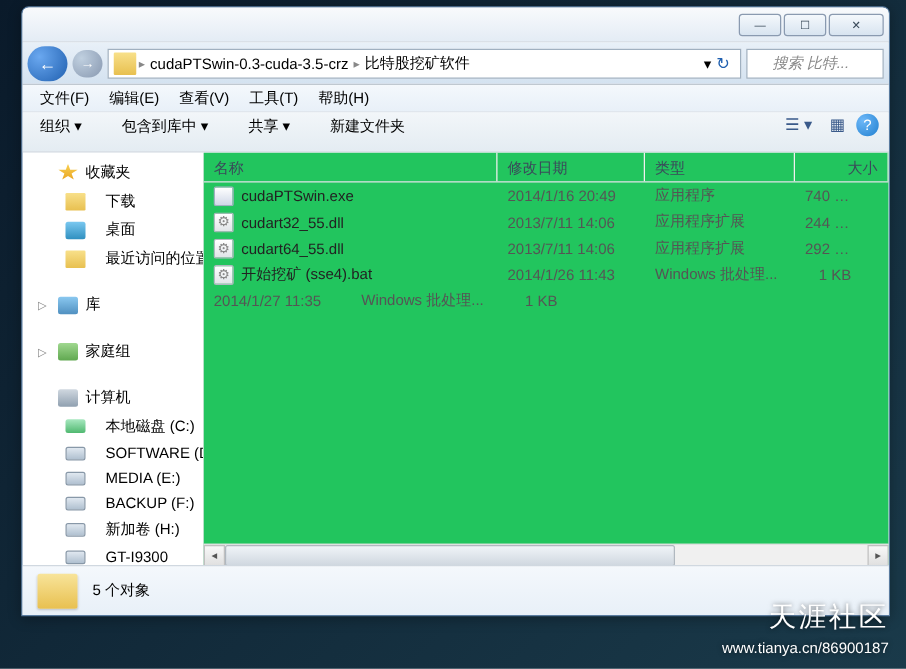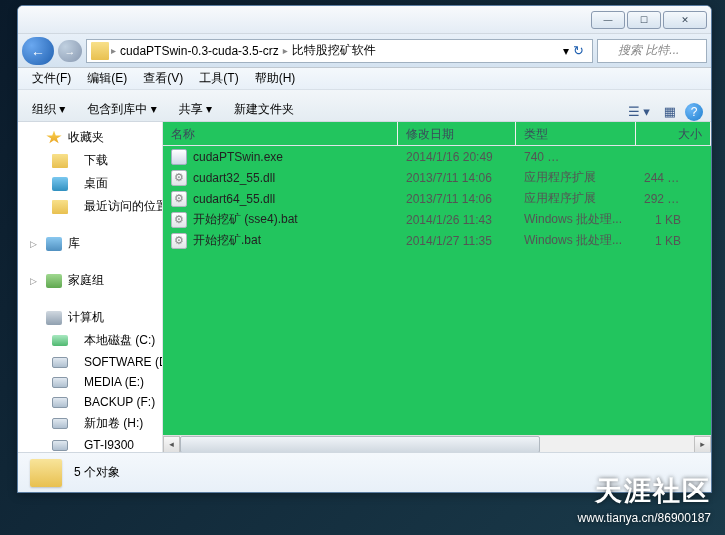--- a/index.html
+++ b/index.html
@@ -13,21 +13,21 @@
 .nav-fwd { width: 24px; height: 22px; border-radius: 11px; background: radial-gradient(circle at 30% 30%, #c0d0e0, #8898b0); display: flex; align-items: center; justify-content: center; color: #fff; font-size: 11px; cursor: pointer; }
 .breadcrumb { flex: 1; height: 24px; background: #fff; border: 1px solid #a0b0c0; display: flex; align-items: center; padding: 0 4px; gap: 2px; font-size: 12px; }
 .bc-icon { width: 18px; height: 18px; background: linear-gradient(to bottom, #f8e08a, #e8c050); border-radius: 1px; }
 .bc-sep { color: #888; font-size: 10px; }
 .bc-seg { padding: 0 2px; cursor: pointer; }
 .bc-end { flex: 1; display: flex; justify-content: flex-end; align-items: center; gap: 4px; padding-right: 4px; }
 .bc-refresh { color: #2060b0; font-size: 13px; cursor: pointer; }
 .searchbox { width: 110px; height: 24px; background: #fff; border: 1px solid #a0b0c0; display: flex; align-items: center; padding: 0 20px; font-size: 12px; color: #888; font-style: italic; }
 .menubar { height: 22px; background: linear-gradient(to bottom, #f4f8fc, #e8f0f8); display: flex; align-items: center; padding: 0 6px; gap: 0; font-size: 12px; border-bottom: 1px solid #d8e0e8; }
 .menu-item { padding: 2px 8px; cursor: pointer; }
-.toolbar { height: 32px; background: linear-gradient(to bottom, #f2f6f9, #e4ecf2); display: flex; align-items: flex-end; padding: 0 8px; gap: 10px; font-size: 12px; border-bottom: 1px solid #d0d8e0; }
+.toolbar { height: 32px; background: linear-gradient(to bottom, #f2f6f9, #e4ecf2); display: flex; align-items: flex-start; padding: 0 8px; gap: 20px; font-size: 12px; border-bottom: 1px solid #d0d8e0; }
 .tool-btn { padding: 3px 6px; display: flex; align-items: center; gap: 3px; cursor: pointer; border-radius: 2px; }
 .tool-right { margin-left: auto; display: flex; align-items: center; gap: 4px; }
 .view-btn { padding: 2px 5px; cursor: pointer; font-size: 13px; color: #3a5a8a; }
 .help-btn { width: 18px; height: 18px; border-radius: 9px; background: radial-gradient(circle at 30% 30%, #6eb8f8, #2080d0); color: #fff; font-size: 12px; display: flex; align-items: center; justify-content: center; cursor: pointer; }
 .content { flex: 1; display: flex; overflow: hidden; }
 .sidebar { width: 160px; background: #fff; border-right: 1px solid #e0e4e8; overflow-y: auto; padding: 4px 0; font-size: 12px; }
 .side-group { margin-bottom: 14px; }
 .side-item { display: flex; align-items: center; gap: 6px; padding: 3px 8px 3px 12px; cursor: pointer; white-space: nowrap; }
 .side-item.sub { padding-left: 34px; gap: 16px; }
 .side-exp { width: 10px; color: #888; font-size: 9px; }
@@ -60,21 +60,21 @@
 .fi-dll:after { content:"⚙"; position:absolute; top:0; left:2px; font-size:11px; color:#888; }
 .fi-bat { background: linear-gradient(#fff,#e0e4e8); border: 1px solid #b0b8c0; position: relative; }
 .fi-bat:after { content:"⚙"; position:absolute; top:0; left:2px; font-size:11px; color:#888; }
 .hscroll { height: 17px; background: #f0f0f0; border-top: 1px solid #e0e0e0; display: flex; align-items: center; }
 .hscroll-btn { width: 17px; height: 17px; background: linear-gradient(#f8f8f8,#e0e0e0); border: 1px solid #c0c0c0; display:flex;align-items:center;justify-content:center;font-size:9px;color:#555;cursor:pointer; }
 .hscroll-track { flex: 1; height: 17px; position: relative; }
 .hscroll-thumb { position:absolute; left:0; width:70%; height:100%; background: linear-gradient(#f0f4f8,#d0d8e0); border:1px solid #b0b8c0; border-radius:2px; cursor:pointer; }
 .statusbar { height: 40px; background: linear-gradient(to bottom, #f4f8fc, #e8f0f8); border-top: 1px solid #d0d8e0; display: flex; align-items: center; padding: 0 12px; gap: 12px; font-size: 12px; }
 .status-icon { width: 32px; height: 28px; background: linear-gradient(#f8e49a,#e8c050); border-radius: 2px; box-shadow: 0 1px 2px rgba(0,0,0,0.2); }
 .watermark { position: absolute; bottom: 10px; right: 14px; text-align: right; color: #fff; text-shadow: 0 0 4px rgba(0,0,0,0.6); }
-.wm-top { font-size: 27px; font-weight: 700; letter-spacing: 2px; }
+.wm-top { font-size: 22px; font-weight: 400; letter-spacing: 2px; }
 .wm-bot { font-size: 12px; margin-top: 2px; }
 </style>
 </head>
 <body>
 
 <div class="window">
 
   <div class="titlebar">
     <div class="win-btn">—</div>
     <div class="win-btn">☐</div>
@@ -195,20 +195,21 @@
         <div class="col col-type">类型</div>
         <div class="col col-size">大小</div>
       </div>
       <div class="filelist">
         <div class="filerow">
           <div class="cell cell-name">
               <div class="file-ico fi-exe"></div>
               <span>cudaPTSwin.exe</span>
             </div>
           <div class="cell cell-date">2014/1/16 20:49</div>
+          <div class="cell cell-type">应用程序</div>
           <div class="cell cell-size">740 KB</div>
         </div>
         <div class="filerow">
           <div class="cell cell-name">
               <div class="file-ico fi-dll"></div>
               <span>cudart32_55.dll</span>
             </div>
           <div class="cell cell-date">2013/7/11 14:06</div>
           <div class="cell cell-type">应用程序扩展</div>
           <div class="cell cell-size">244 KB</div>
@@ -225,24 +226,20 @@
         <div class="filerow">
           <div class="cell cell-name">
               <div class="file-ico fi-bat"></div>
               <span>开始挖矿 (sse4).bat</span>
             </div>
           <div class="cell cell-date">2014/1/26 11:43</div>
           <div class="cell cell-type">Windows 批处理...</div>
           <div class="cell cell-size">1 KB</div>
         </div>
         <div class="filerow">
-          <div class="cell cell-name">
-              <div class="file-ico fi-bat"></div>
-              <span>开始挖矿.bat</span>
-            </div>
           <div class="cell cell-date">2014/1/27 11:35</div>
           <div class="cell cell-type">Windows 批处理...</div>
           <div class="cell cell-size">1 KB</div>
         </div>
       </div>
       <div class="hscroll">
         <div class="hscroll-btn">◂</div>
         <div class="hscroll-track">
           <div class="hscroll-thumb"></div>
         </div>

